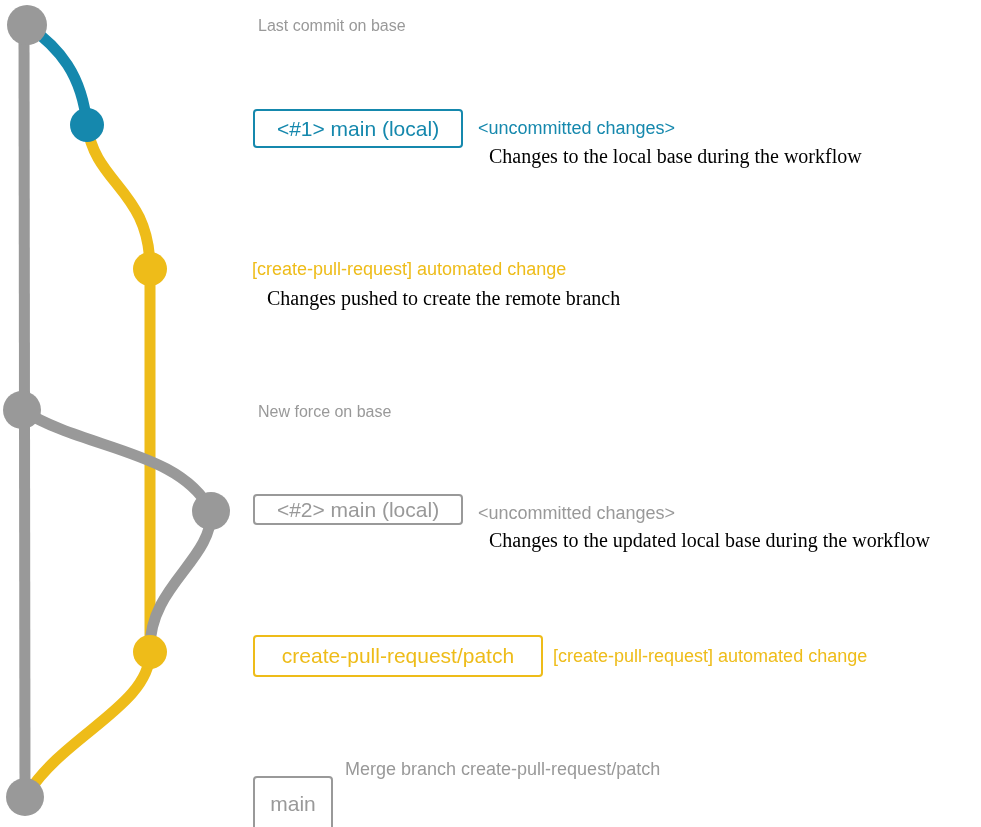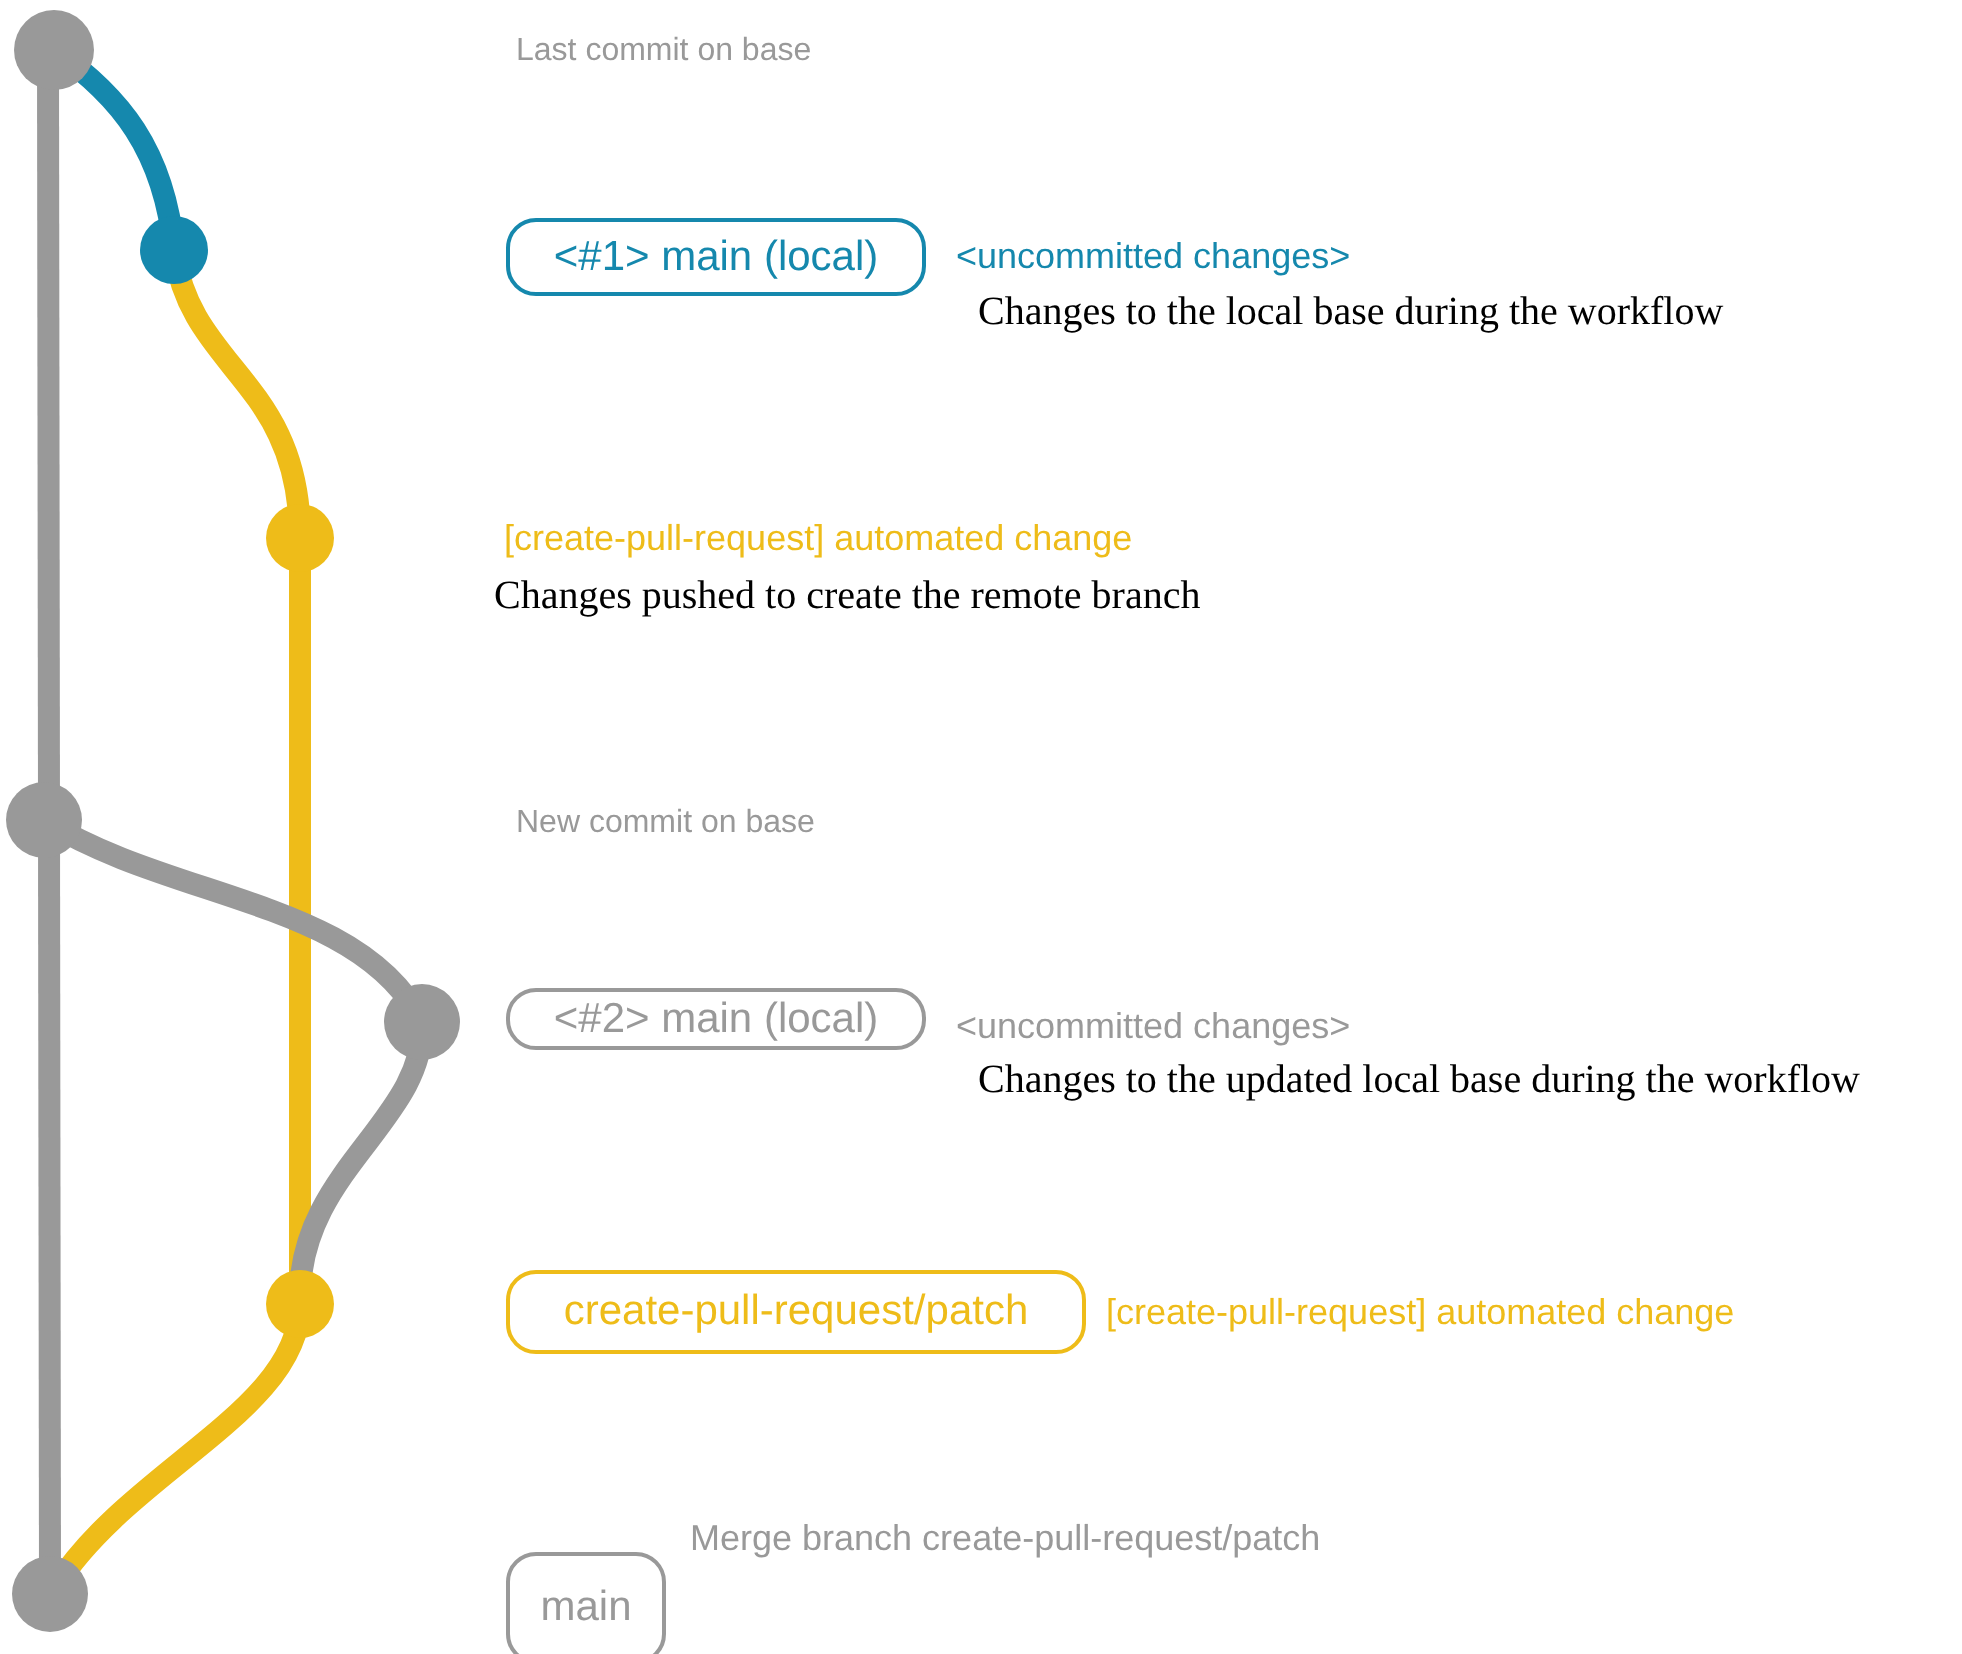--- a/index.html
+++ b/index.html
@@ -30,21 +30,21 @@
   .annotation {
     color: var(--gray);
     font-size: 16px;
     line-height: 25px;
   }
   .badge {
     display: inline-flex;
     align-items: center;
     justify-content: center;
     box-sizing: border-box;
-    border-radius: 15px;
+    border-radius: 4px;
     border: 2px solid var(--gray);
     color: var(--gray);
     font-size: 21px;
     background: #ffffff;
   }
   .badge.blue   { border-color: var(--blue);   color: var(--blue); }
   .badge.yellow { border-color: var(--yellow); color: var(--yellow); }
   .title {
     font-size: 18px;
     line-height: 26px;
@@ -86,23 +86,23 @@
     <circle class="fill-gray" cx="25" cy="797" r="19"></circle>
   </svg>
 
   <div class="abs annotation" style="left:258px; top:13px;">Last commit on base</div>
 
   <div class="abs badge blue" style="left:253px; top:109px; width:210px; height:39px;">&lt;#1&gt; main (local)</div>
   <div class="abs title blue" style="left:478px; top:115px;">&lt;uncommitted changes&gt;</div>
   <div class="abs caption" style="left:489px; top:144px;">Changes to the local base during the workflow</div>
 
   <div class="abs title yellow" style="left:252px; top:256px;">[create-pull-request] automated change</div>
-  <div class="abs caption" style="left:247px; top:286px;">Changes pushed to create the remote branch</div>
+  <div class="abs caption" style="left:267px; top:286px;">Changes pushed to create the remote branch</div>
 
-  <div class="abs annotation" style="left:258px; top:399px;">New commit on base</div>
+  <div class="abs annotation" style="left:258px; top:399px;">New force on base</div>
 
   <div class="abs badge" style="left:253px; top:494px; width:210px; height:31px;">&lt;#2&gt; main (local)</div>
   <div class="abs title gray" style="left:478px; top:500px;">&lt;uncommitted changes&gt;</div>
   <div class="abs badge yellow" style="left:253px; top:635px; width:290px; height:42px;">create-pull-request/patch</div>
 
   <div class="abs caption" style="left:489px; top:528px;">Changes to the updated local base during the workflow</div>
   <div class="abs title yellow" style="left:553px; top:643px;">[create-pull-request] automated change</div>
 
   <div class="abs badge" style="left:253px; top:776px; width:80px; height:56px;">main</div>
   <div class="abs title gray" style="left:345px; top:756px;">Merge branch create-pull-request/patch</div>

